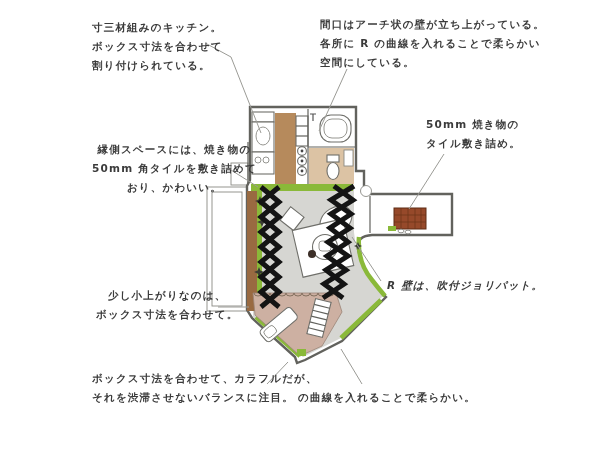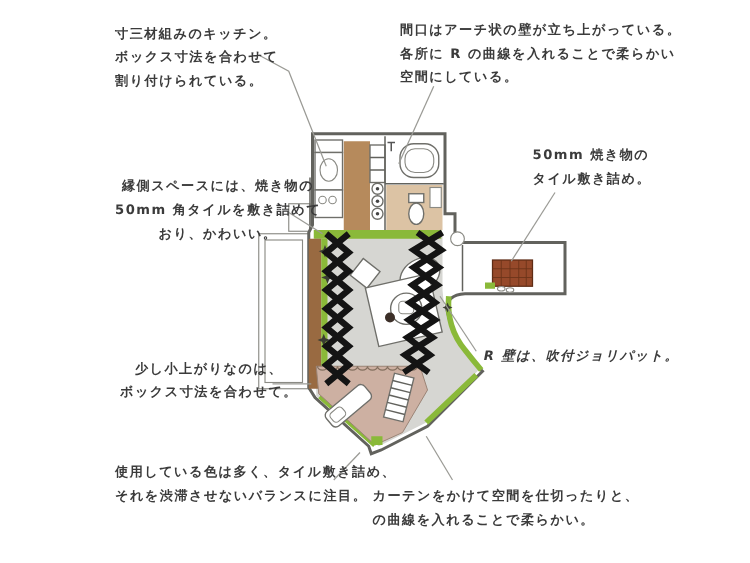--- a/index.html
+++ b/index.html
@@ -192,22 +192,21 @@
   <div class="note" style="left:387px;top:276px;font-style:italic;">
     <div>R 壁は、吹付ジョリパット。</div>
   </div>
 
   <div class="note" style="left:96px;top:286px;text-align:center;">
     <div>少し小上がりなのは、</div>
     <div>ボックス寸法を合わせて。</div>
   </div>
 
   <div class="note" style="left:92px;top:369px;">
-    <div>使用している色は多く、タイル敷き詰め、</div>
+    <div>ボックス寸法を合わせて、カラフルだが、</div>
     <div>それを渋滞させないバランスに注目。</div>
   </div>
 
   <div class="note" style="left:298px;top:388px;">
-    <div>カーテンをかけて空間を仕切ったりと、</div>
     <div>の曲線を入れることで柔らかい。</div>
   </div>
 
 </div>
 
 </body></html>

